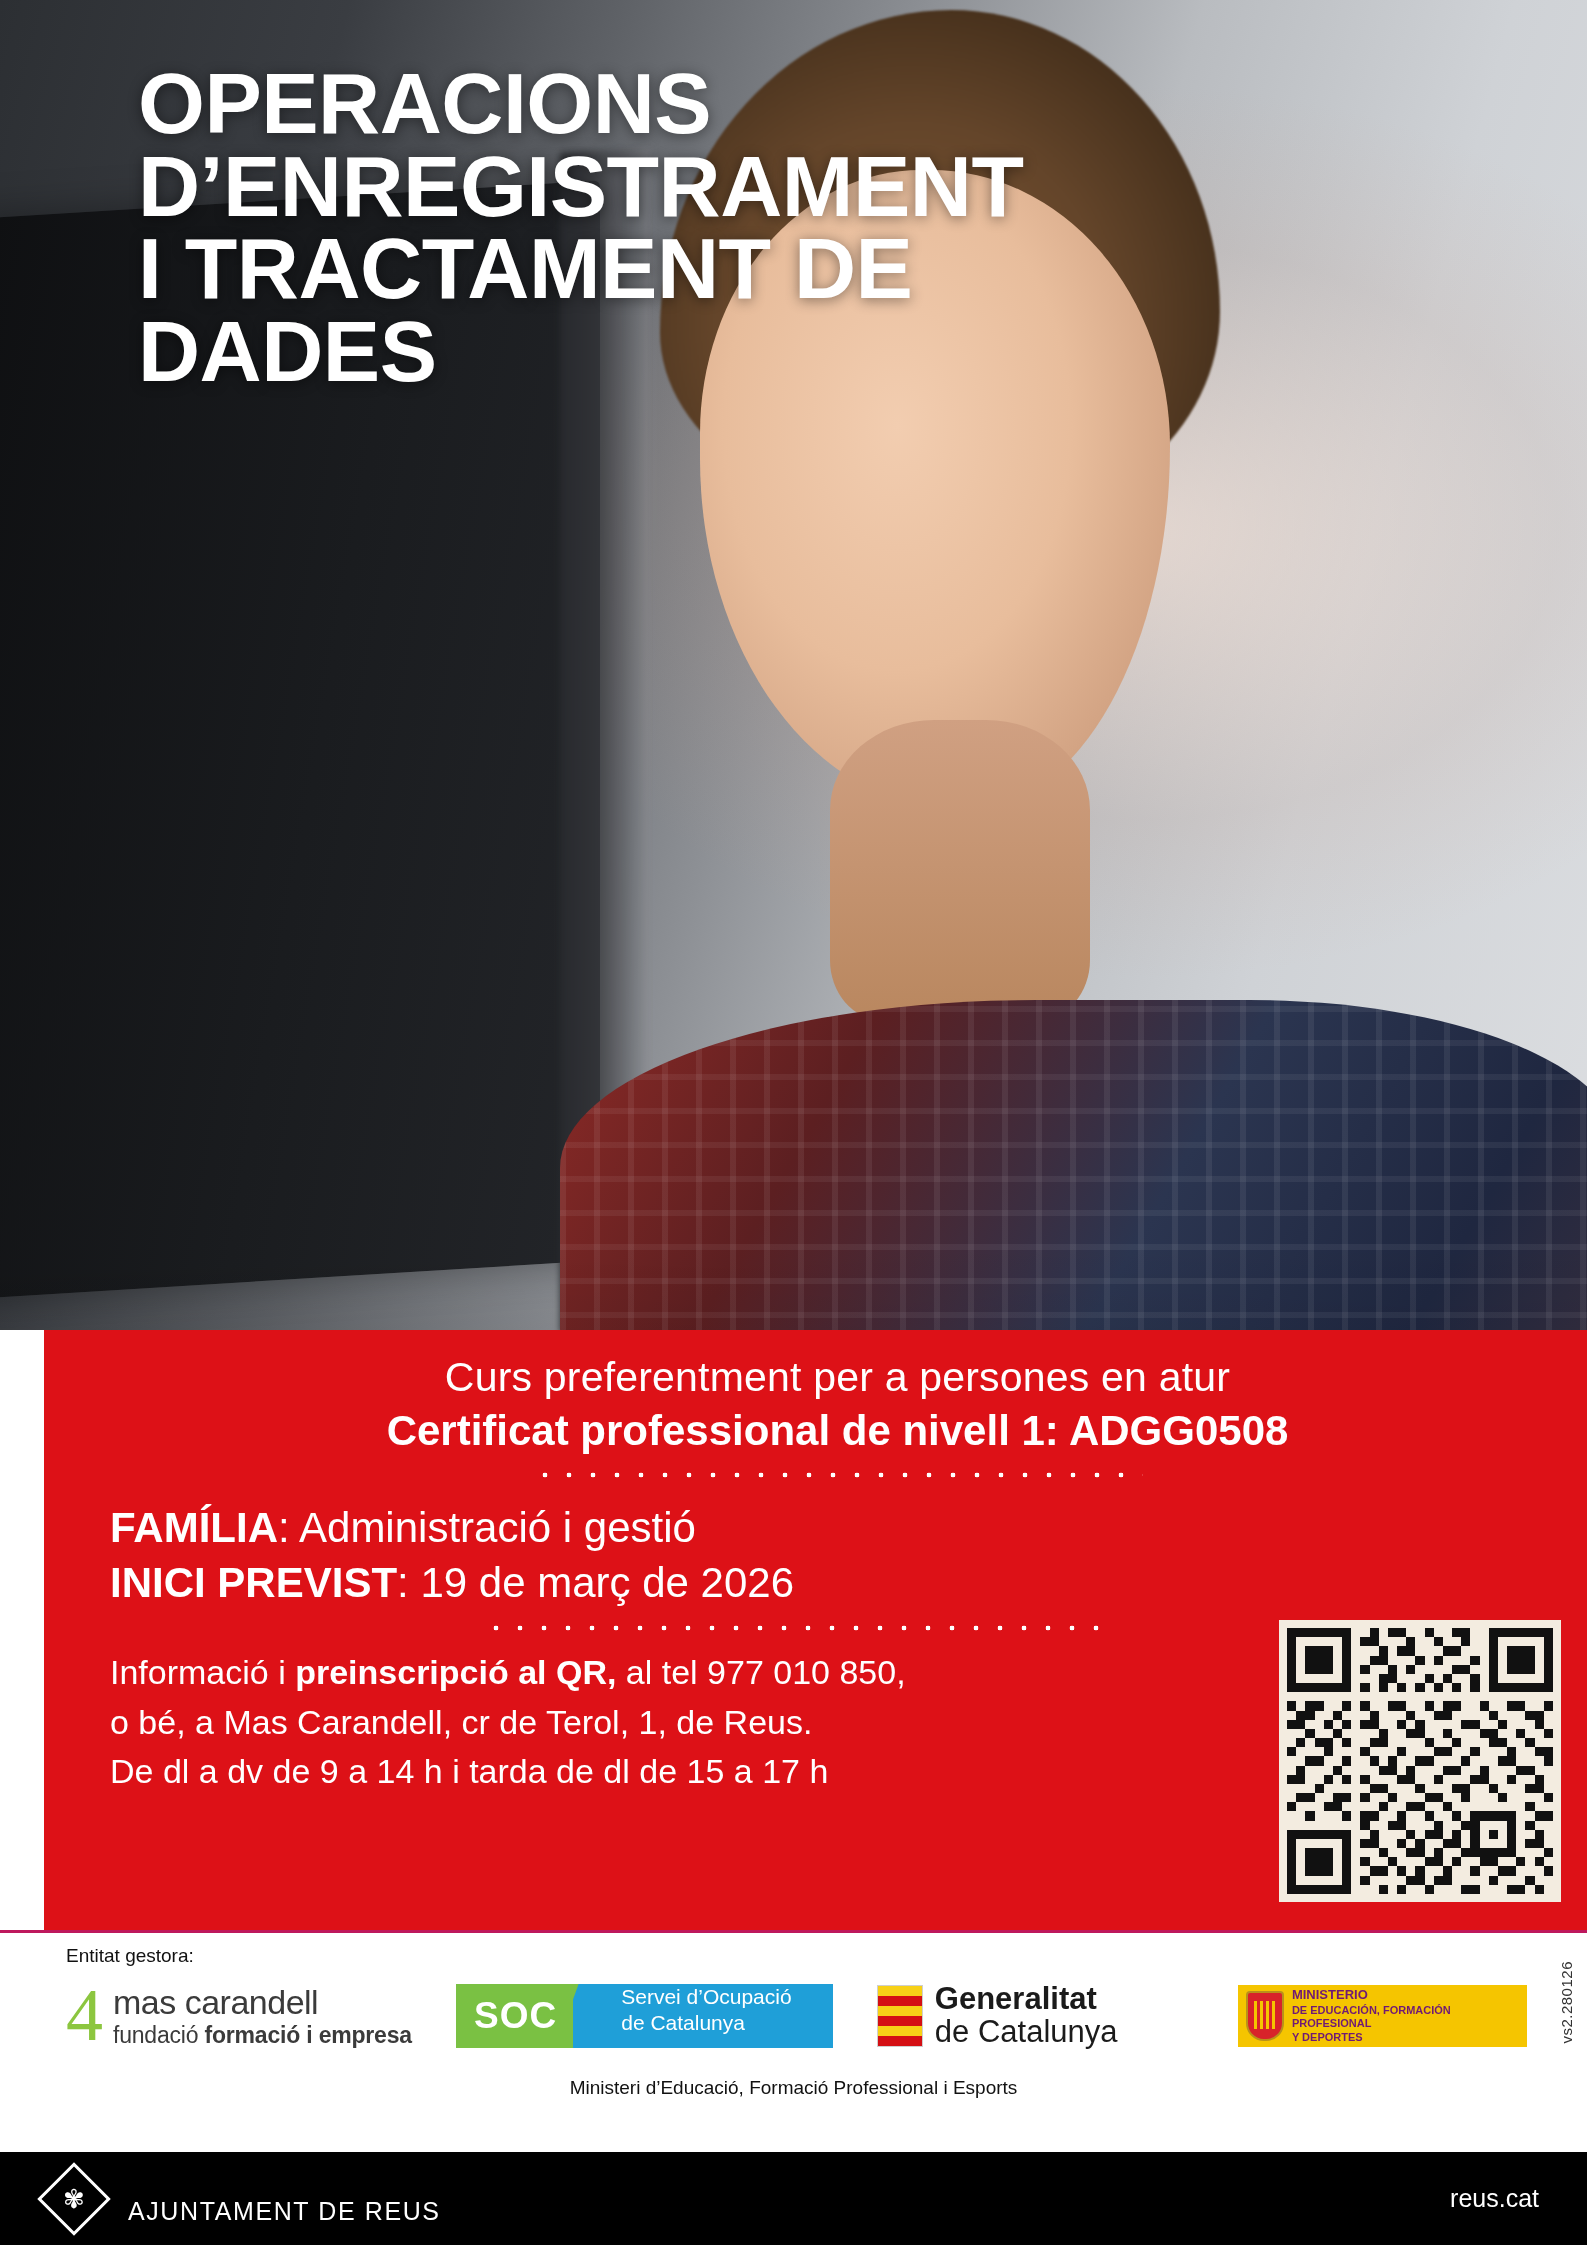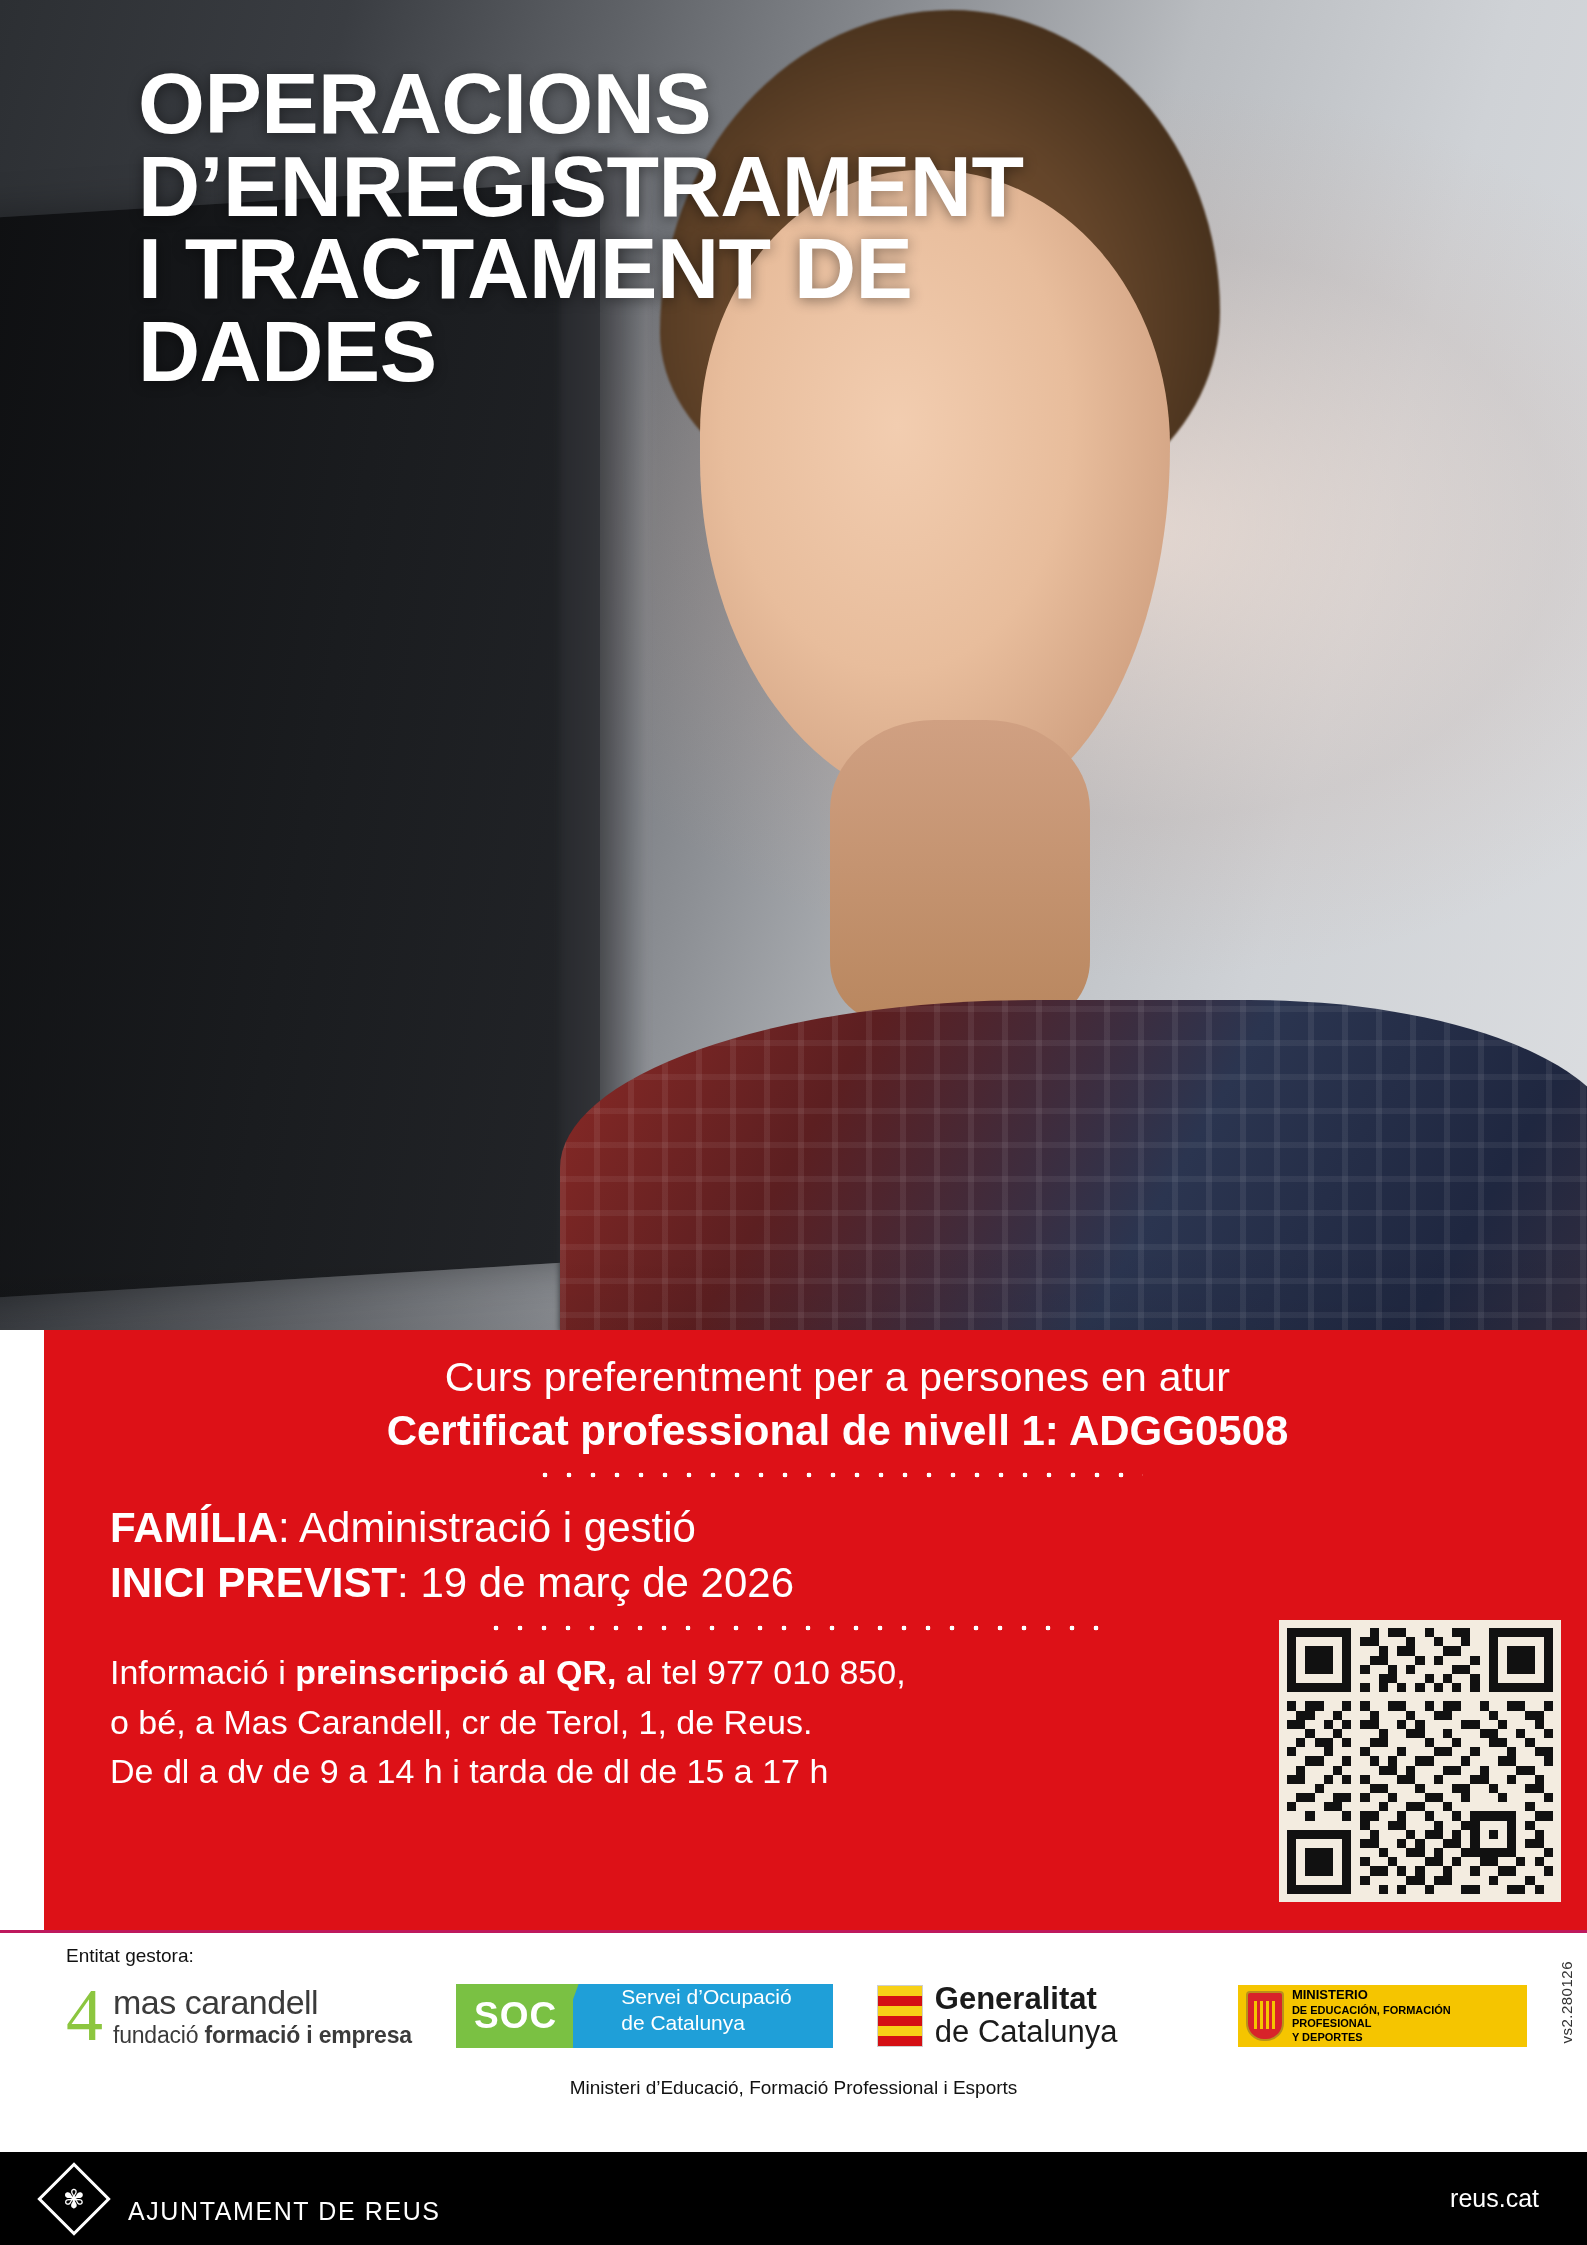--- a/index.html
+++ b/index.html
@@ -365,21 +365,21 @@
   }
   .min-shield::after {
     content: "";
     position: absolute;
     left: 6px; top: 8px; right: 6px; bottom: 10px;
     background: repeating-linear-gradient(90deg, #f5c500 0 3px, #d8232a 3px 6px);
   }
   .min-text div {
     font-size: 11px;
     line-height: 1.25;
-    color: #000000;
+    color: #701a75;
     font-weight: 700;
   }
   .min-text .m1 { font-size: 13px; }
   .vcode {
     position: absolute;
     right: 12px;
     top: 28px;
     font-size: 15px;
     color: #333;
     writing-mode: vertical-rl;

